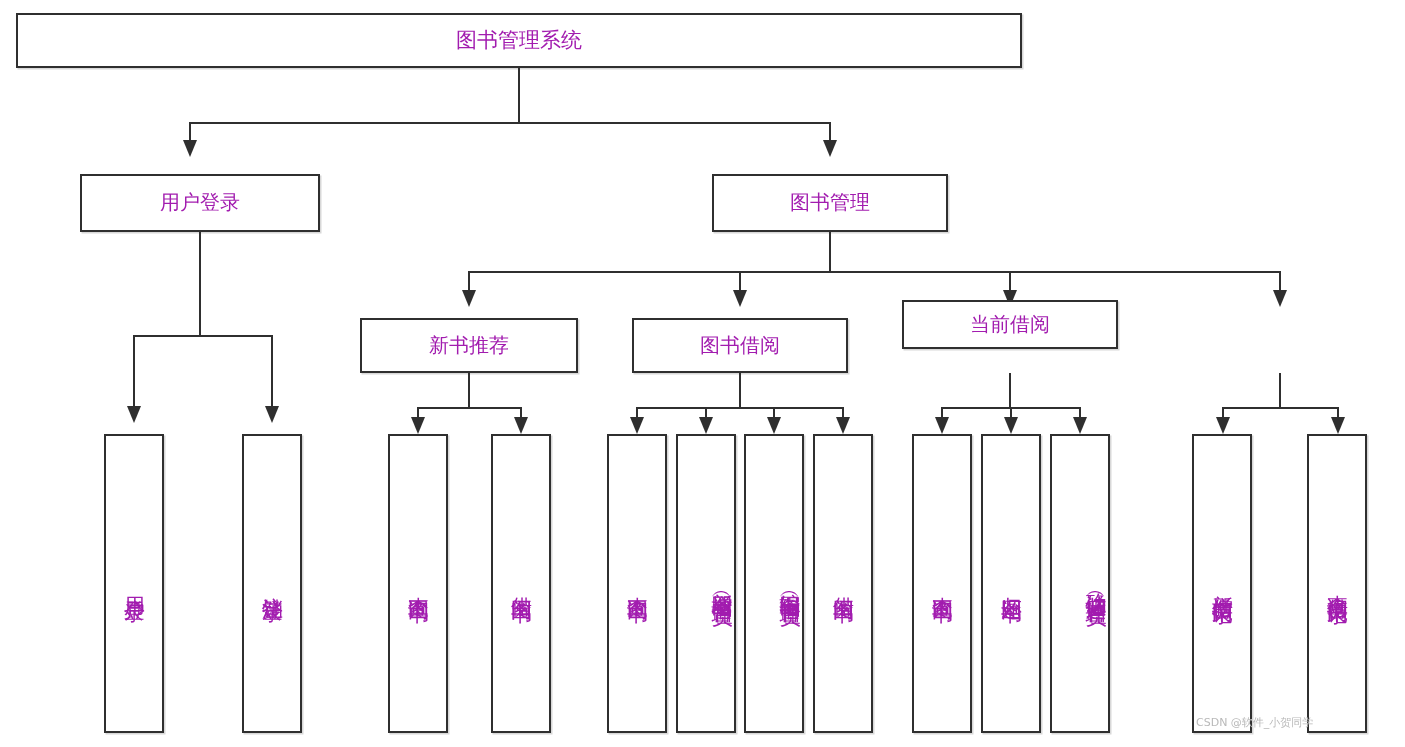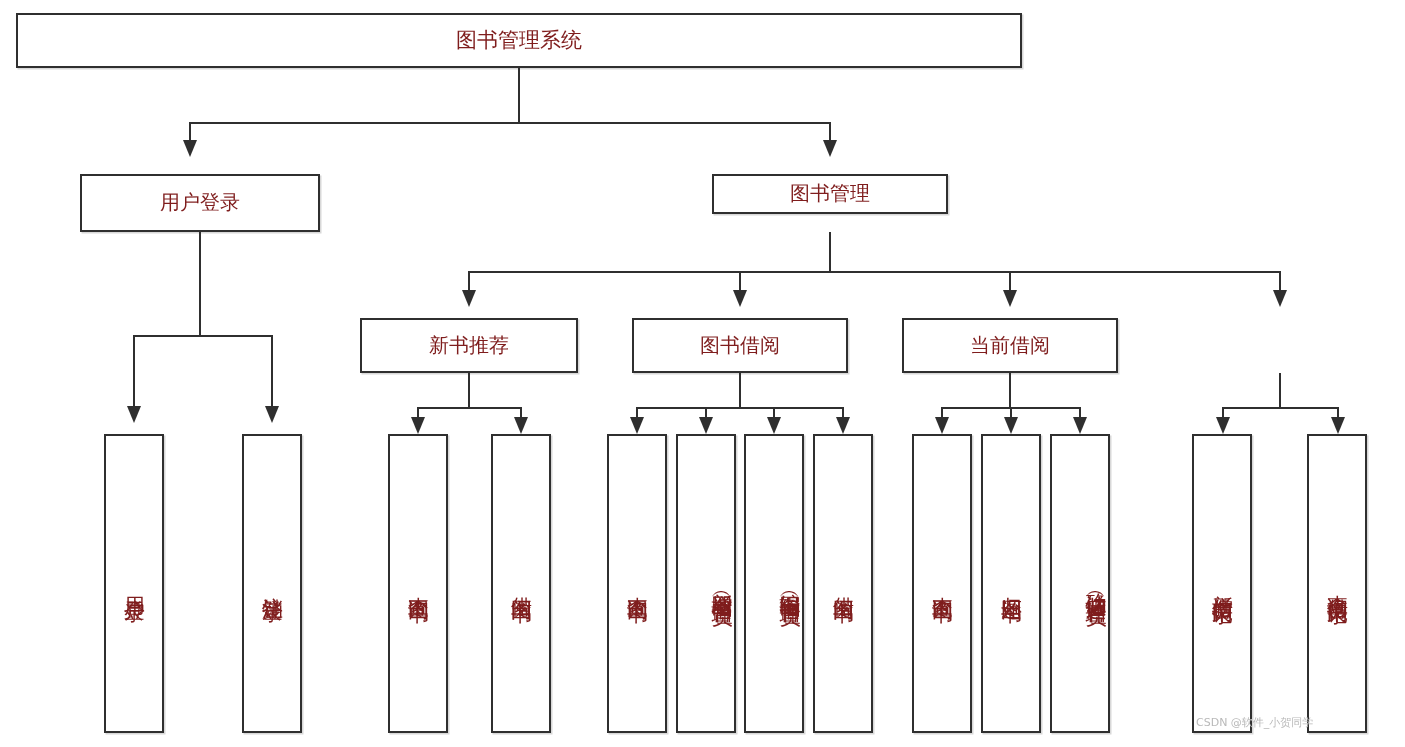--- a/index.html
+++ b/index.html
@@ -21,21 +21,21 @@
   
   .node {
     position: absolute;
     box-sizing: border-box;
     background: #ffffff;
     border: 2px solid #2f2f2f;
     box-shadow: 1.5px 1.5px 0 0 #d8d8d8;
     display: flex;
     align-items: center;
     justify-content: center;
-    color: #7f1d1d;
+    color: #a21caf;
     line-height: 1.18;
   }
   .node-root      { font-size: 21px; }
   .node-branch    { font-size: 20px; }
   .node-module    { font-size: 20px; }
   
   .node-leaf {
     writing-mode: vertical-rl;
     text-orientation: upright;
     font-size: 21px;
@@ -92,21 +92,21 @@
   <div class="conn conn-v" style="left:189px; top:122px; width:2px; height:22px;"></div>
   <div class="arrow" style="left:183px; top:140px;"></div>
 
   <div class="conn conn-v" style="left:829px; top:122px; width:2px; height:22px;"></div>
   <div class="arrow" style="left:823px; top:140px;"></div>
 
   <div class="node node-branch" style="left:80px; top:174px; width:240px; height:58px;">
     <span>用户登录</span>
   </div>
 
-  <div class="node node-branch" style="left:712px; top:174px; width:236px; height:40px;">
+  <div class="node node-branch" style="left:712px; top:174px; width:236px; height:58px;">
     <span>图书管理</span>
   </div>
 
   <div class="conn conn-v" style="left:199px; top:232px; width:2px; height:104px;"></div>
   <div class="conn conn-h" style="left:133px; top:335px; width:140px; height:2px;"></div>
   <div class="conn conn-v" style="left:133px; top:335px; width:2px; height:75px;"></div>
   <div class="arrow" style="left:127px; top:406px;"></div>
   <div class="conn conn-v" style="left:271px; top:335px; width:2px; height:75px;"></div>
   <div class="arrow" style="left:265px; top:406px;"></div>
 
@@ -124,21 +124,21 @@
 
   <div class="conn conn-v" style="left:1279px; top:271px; width:2px; height:22px;"></div>
   <div class="arrow" style="left:1273px; top:290px;"></div>
 
   <div class="node node-module" style="left:632px; top:318px; width:216px; height:55px;">
     <span>图书借阅</span>
   </div>
   <div class="node node-module" style="left:360px; top:318px; width:218px; height:55px;">
     <span>新书推荐</span>
   </div>
-  <div class="node node-module" style="left:902px; top:318px; width:216px; height:55px;text-align:right;">
+  <div class="node node-module" style="left:902px; top:300px; width:216px; height:49px;text-align:right;">
     <span>当前借阅</span>
   </div>
 
   <div class="conn conn-v" style="left:468px; top:373px; width:2px; height:36px;"></div>
   <div class="conn conn-h" style="left:417px; top:407px; width:105px; height:2px;"></div>
   <div class="conn conn-v" style="left:417px; top:407px; width:2px; height:14px;"></div>
   <div class="arrow" style="left:411px; top:417px;"></div>
   <div class="conn conn-v" style="left:520px; top:407px; width:2px; height:14px;"></div>
   <div class="arrow" style="left:514px; top:417px;"></div>
 

